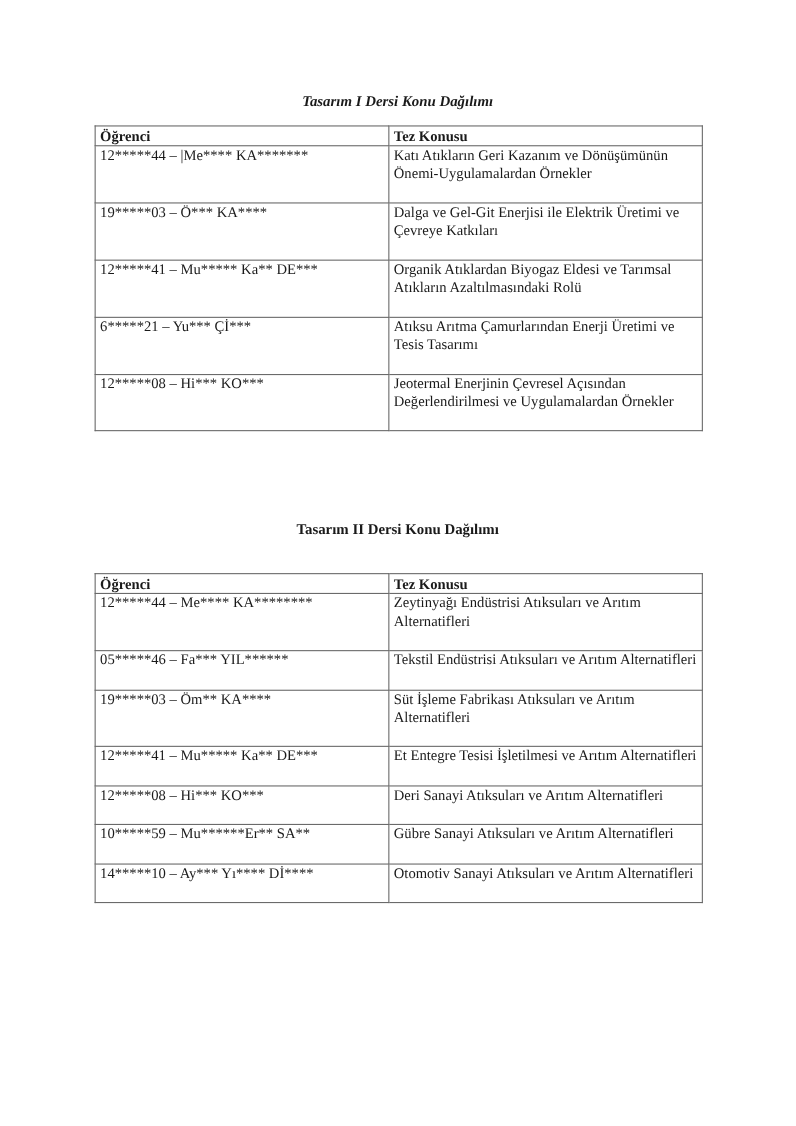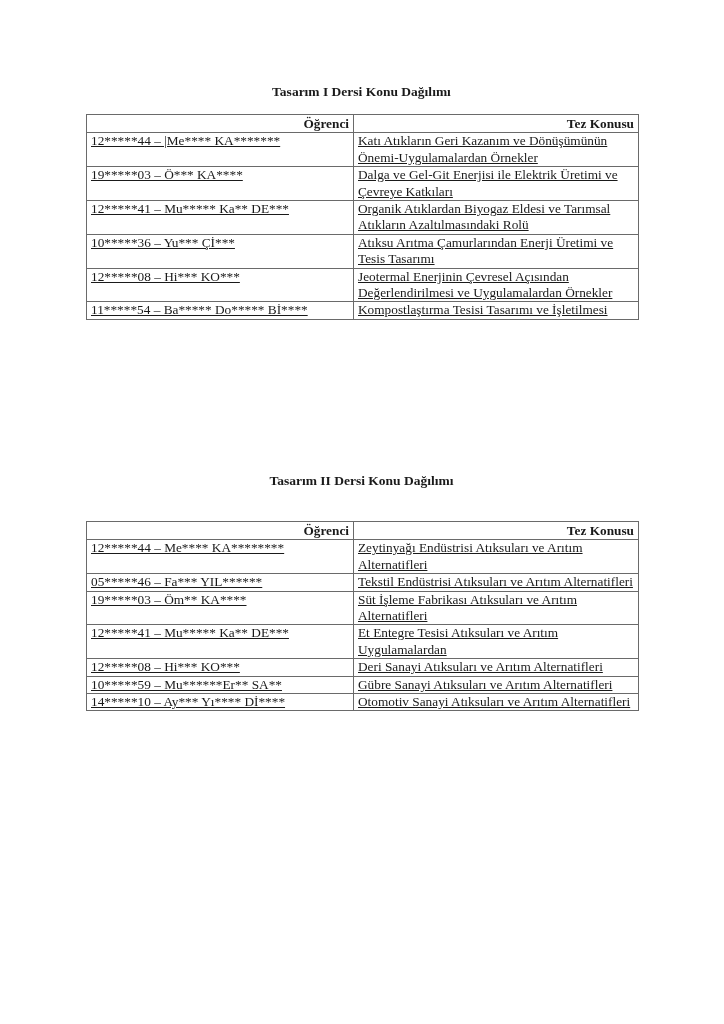--- a/index.html
+++ b/index.html
@@ -15,23 +15,23 @@
     position: absolute; left: 86px; width: 552px;
     border-collapse: collapse; table-layout: fixed;
     font-size: 13.3px; line-height: 16.4px;
   }
   table.topics col.c1 { width: 267px; }
   table.topics col.c2 { width: 285px; }
   table.topics th, table.topics td {
     border: 1px solid #6a6a6a; padding: 0 4px; vertical-align: top;
     font-weight: normal; text-align: left;
   }
-  table.topics th { font-weight: bold; text-align: right; padding-top: 1px; margin-top: 45px; }
-  table.topics td { padding-bottom: 0; text-decoration: underline; }
-  #t1-title { top: 84px; }
+  table.topics th { font-weight: bold; text-align: left; padding-top: 1px; margin-top: 45px; }
+  table.topics td { padding-bottom: 18px; }
+  #t1-title { top: 84px; font-style: italic; }
   #t1 { top: 114px; }
   #t2-title { top: 473px; }
   #t2 { top: 521px; }
 </style>
 </head>
 <body>
 
 <div id="t1-title" class="section-title">Tasarım I Dersi Konu Dağılımı</div>
 <table id="t1" class="topics">
   <colgroup>
@@ -51,30 +51,26 @@
       </tr>
       <tr>
         <td>19*****03 – Ö*** KA****</td>
         <td>Dalga ve Gel-Git Enerjisi ile Elektrik Üretimi ve Çevreye Katkıları</td>
       </tr>
       <tr>
         <td>12*****41 – Mu***** Ka** DE***</td>
         <td>Organik Atıklardan Biyogaz Eldesi ve Tarımsal Atıkların Azaltılmasındaki Rolü</td>
       </tr>
       <tr>
-        <td>10*****36 – Yu*** Çİ***</td>
+        <td>6*****21 – Yu*** Çİ***</td>
         <td>Atıksu Arıtma Çamurlarından Enerji Üretimi ve Tesis Tasarımı</td>
       </tr>
       <tr>
         <td>12*****08 – Hi*** KO***</td>
         <td>Jeotermal Enerjinin Çevresel Açısından Değerlendirilmesi ve Uygulamalardan Örnekler</td>
-      </tr>
-      <tr>
-        <td>11*****54 – Ba***** Do***** Bİ****</td>
-        <td>Kompostlaştırma Tesisi Tasarımı ve İşletilmesi</td>
       </tr>
     </tbody>
 </table>
 
 <div id="t2-title" class="section-title">Tasarım II Dersi Konu Dağılımı</div>
 <table id="t2" class="topics">
   <colgroup>
       <col class="c1">
       <col class="c2">
     </colgroup>
@@ -92,21 +88,21 @@
       <tr>
         <td>05*****46 – Fa*** YIL******</td>
         <td>Tekstil Endüstrisi Atıksuları ve Arıtım Alternatifleri</td>
       </tr>
       <tr>
         <td>19*****03 – Öm** KA****</td>
         <td>Süt İşleme Fabrikası Atıksuları ve Arıtım Alternatifleri</td>
       </tr>
       <tr>
         <td>12*****41 – Mu***** Ka** DE***</td>
-        <td>Et Entegre Tesisi Atıksuları ve Arıtım Uygulamalardan</td>
+        <td>Et Entegre Tesisi İşletilmesi ve Arıtım Alternatifleri</td>
       </tr>
       <tr>
         <td>12*****08 – Hi*** KO***</td>
         <td>Deri Sanayi Atıksuları ve Arıtım Alternatifleri</td>
       </tr>
       <tr>
         <td>10*****59 – Mu******Er** SA**</td>
         <td>Gübre Sanayi Atıksuları ve Arıtım Alternatifleri</td>
       </tr>
       <tr>

